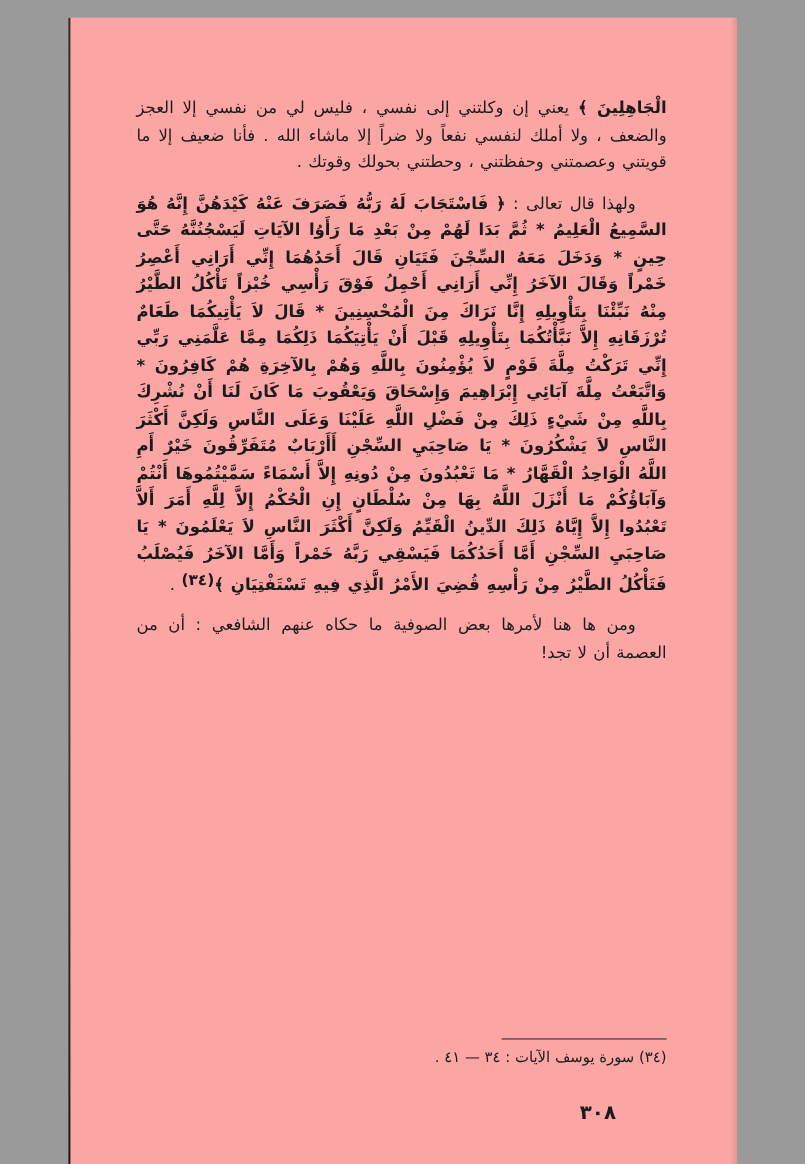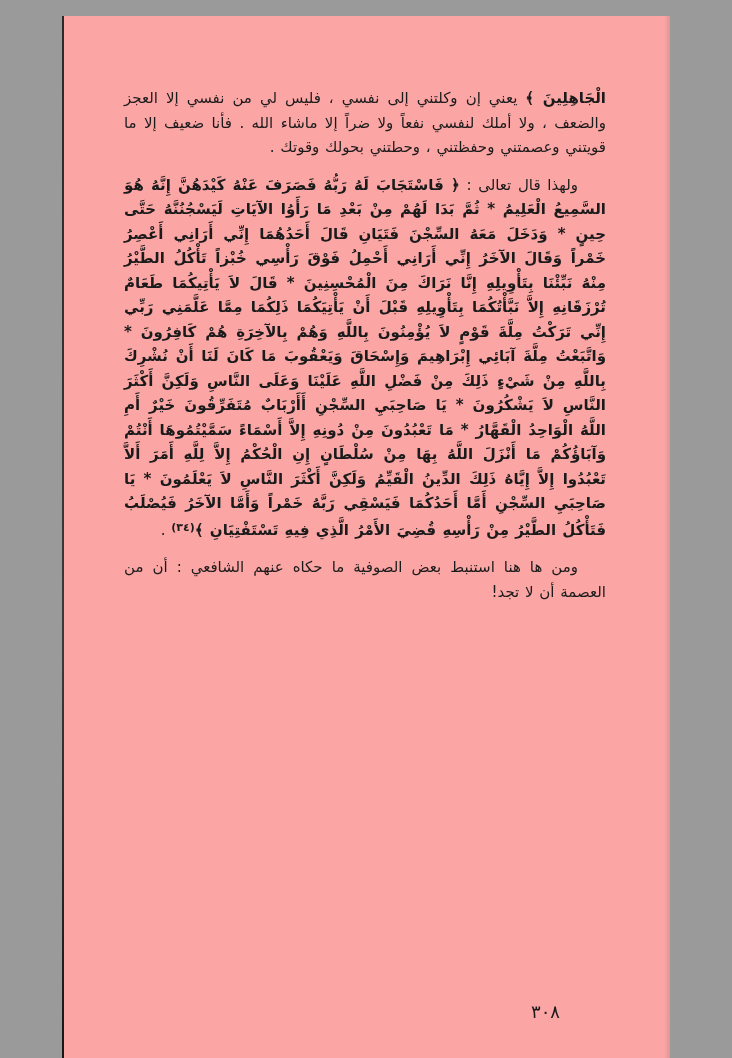--- a/index.html
+++ b/index.html
@@ -52,21 +52,21 @@
     word-spacing: 1px;
   }
   .indent {
     text-indent: 28px;
   }
   .quran {
     font-weight: 700;
     letter-spacing: 0px;
   }
   .fn-ref {
-    font-size: 11px;
+    font-size: 14px;
     vertical-align: 4px;
     font-weight: 700;
   }
   .footnote-area {
     position: absolute;
     top: 928px;
     right: 64px;
     left: 62px;
     direction: rtl;
   }
@@ -79,21 +79,21 @@
   .footnote-text {
     font-size: 13.5px;
     text-align: right;
     line-height: 18px;
   }
   .page-number {
     position: absolute;
     right: 110px;
     bottom: 52px;
     font-size: 18px;
-    font-weight: 400;
+    font-weight: 700;
     letter-spacing: 2px;
     direction: rtl;
   }
 </style>
 </head>
 <body>
 
 <div class="page">
 
   <div class="scan-edge-left"></div>
@@ -105,20 +105,24 @@
     <p class="para">
       <span class="quran">الْجَاهِلِينَ ﴾</span><span> يعني إن وكلتني إلى نفسي ، فليس لي من نفسي إلا العجز والضعف ، ولا أملك لنفسي نفعاً ولا ضراً إلا ماشاء الله . فأنا ضعيف إلا ما قويتني وعصمتني وحفظتني ، وحطتني بحولك وقوتك .</span>
     </p>
 
     <p class="para indent">
       <span>ولهذا قال تعالى : </span><span class="quran">﴿ فَاسْتَجَابَ لَهُ رَبُّهُ فَصَرَفَ عَنْهُ كَيْدَهُنَّ إِنَّهُ هُوَ السَّمِيعُ الْعَلِيمُ * ثُمَّ بَدَا لَهُمْ مِنْ بَعْدِ مَا رَأَوُا الآيَاتِ لَيَسْجُنُنَّهُ حَتَّى حِينٍ * وَدَخَلَ مَعَهُ السِّجْنَ فَتَيَانِ قَالَ أَحَدُهُمَا إِنِّي أَرَانِي أَعْصِرُ خَمْراً وَقَالَ الآخَرُ إِنِّي أَرَانِي أَحْمِلُ فَوْقَ رَأْسِي خُبْزاً تَأْكُلُ الطَّيْرُ مِنْهُ نَبِّئْنَا بِتَأْوِيلِهِ إِنَّا نَرَاكَ مِنَ الْمُحْسِنِينَ * قَالَ لاَ يَأْتِيكُمَا طَعَامٌ تُرْزَقَانِهِ إِلاَّ نَبَّأْتُكُمَا بِتَأْوِيلِهِ قَبْلَ أَنْ يَأْتِيَكُمَا ذَلِكُمَا مِمَّا عَلَّمَنِي رَبِّي إِنِّي تَرَكْتُ مِلَّةَ قَوْمٍ لاَ يُؤْمِنُونَ بِاللَّهِ وَهُمْ بِالآخِرَةِ هُمْ كَافِرُونَ * وَاتَّبَعْتُ مِلَّةَ آبَائِي إِبْرَاهِيمَ وَإِسْحَاقَ وَيَعْقُوبَ مَا كَانَ لَنَا أَنْ نُشْرِكَ بِاللَّهِ مِنْ شَيْءٍ ذَلِكَ مِنْ فَضْلِ اللَّهِ عَلَيْنَا وَعَلَى النَّاسِ وَلَكِنَّ أَكْثَرَ النَّاسِ لاَ يَشْكُرُونَ * يَا صَاحِبَيِ السِّجْنِ أَأَرْبَابٌ مُتَفَرِّقُونَ خَيْرٌ أَمِ اللَّهُ الْوَاحِدُ الْقَهَّارُ * مَا تَعْبُدُونَ مِنْ دُونِهِ إِلاَّ أَسْمَاءً سَمَّيْتُمُوهَا أَنْتُمْ وَآبَاؤُكُمْ مَا أَنْزَلَ اللَّهُ بِهَا مِنْ سُلْطَانٍ إِنِ الْحُكْمُ إِلاَّ لِلَّهِ أَمَرَ أَلاَّ تَعْبُدُوا إِلاَّ إِيَّاهُ ذَلِكَ الدِّينُ الْقَيِّمُ وَلَكِنَّ أَكْثَرَ النَّاسِ لاَ يَعْلَمُونَ * يَا صَاحِبَيِ السِّجْنِ أَمَّا أَحَدُكُمَا فَيَسْقِي رَبَّهُ خَمْراً وَأَمَّا الآخَرُ فَيُصْلَبُ فَتَأْكُلُ الطَّيْرُ مِنْ رَأْسِهِ قُضِيَ الأَمْرُ الَّذِي فِيهِ تَسْتَفْتِيَانِ ﴾</span><span class="fn-ref">(٣٤)</span><span> .</span>
     </p>
 
 
 
-    <p class="para indent">ومن ها هنا استنبط بعض الصوفية ما حكاه عنهم الشافعي : أن من العصمة أن لا تجد!</p>
+    <p class="para indent">ومن ها هنا لأمرها بعض الصوفية ما حكاه عنهم الشافعي : أن من العصمة أن لا تجد!</p>
 
   </div>
 
+  <div class="footnote-area">
+    <div class="footnote-rule"></div>
+    <div class="footnote-text">(٣٤) سورة يوسف الآيات : ٣٤ — ٤١ .</div>
+  </div>
 
   <div class="page-number">٣٠٨</div>
 
 </div>
 
 </body></html>

